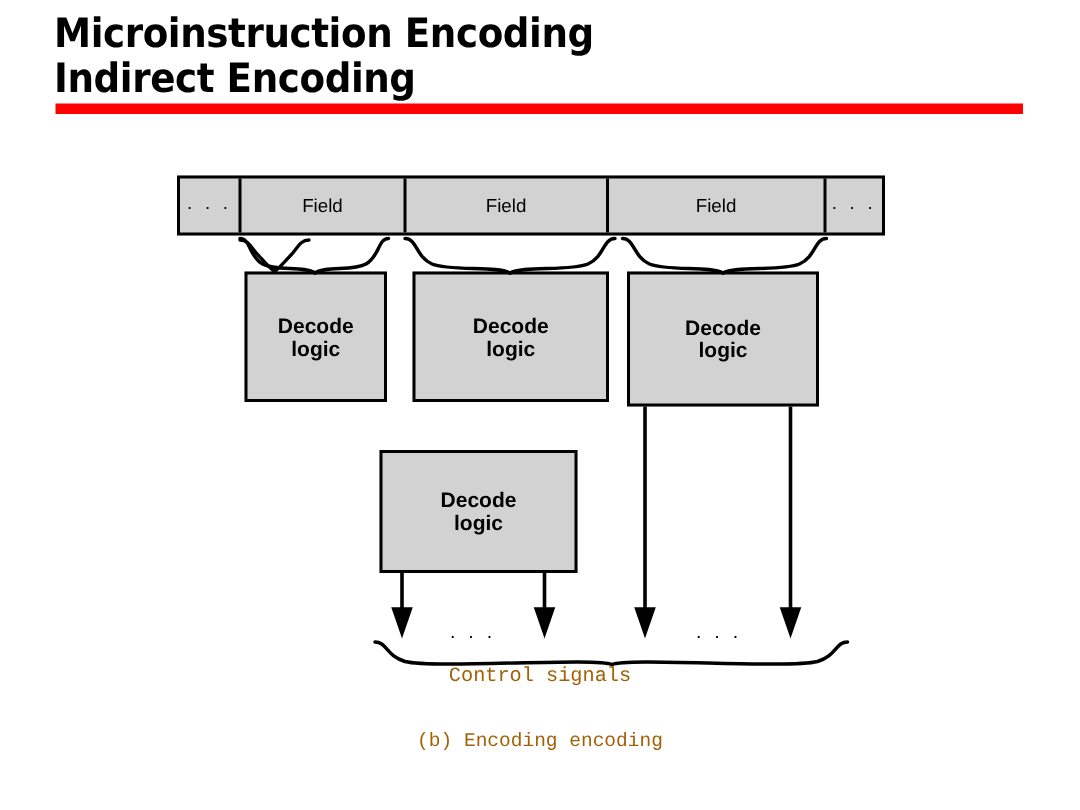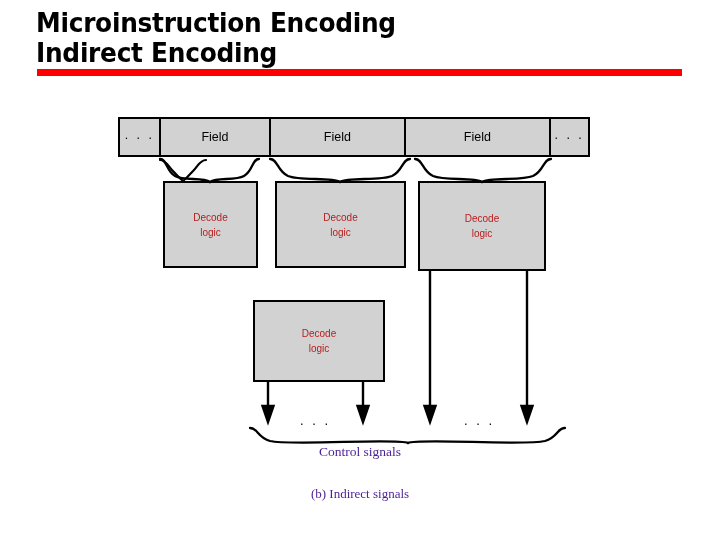--- a/index.html
+++ b/index.html
@@ -61,23 +61,24 @@
     background: #d2d2d2;
     border: 2px solid #000000;
     box-sizing: border-box;
     display: flex;
     align-items: center;
     justify-content: center;
     text-align: center;
   }
   .gbox .lbl {
     font-family: "Liberation Sans", sans-serif;
-    font-size: 10px;
+    font-size: 14px;
     line-height: 15px;
-    color: #b91c1c;
+    color: #000000;
+    font-weight: bold;
   }
   
   #instr-row {
     position: absolute;
     left: 118px;
     top: 117px;
     width: 472px;
     height: 40px;
     border: 2px solid #000000;
     box-sizing: border-box;
@@ -101,22 +102,22 @@
   .cell.c3 { width: 146px; }
   .cell.c4 { width: 38px; }
   
   #dec1 { left: 163px; top: 181px; width: 95px;  height: 87px; }
   #dec2 { left: 275px; top: 181px; width: 131px; height: 87px; }
   #dec3 { left: 418px; top: 181px; width: 128px; height: 90px; }
   #dec4 { left: 253px; top: 300px; width: 132px; height: 82px; }
   
   .capt {
     position: absolute;
-    font-family: Liberation Serif, serif;
-    color: #4c1d95;
+    font-family: Liberation Mono, monospace;
+    color: #a16207;
     white-space: nowrap;
   }
   #control-label {
     left: 0; top: 444px; width: 720px;
     text-align: center;
     font-size: 13.5px;
   }
   #fig-caption {
     left: 0; top: 486px; width: 720px;
     text-align: center;
@@ -224,15 +225,15 @@
       <g fill="none" stroke="#000000" stroke-width="2.3" stroke-linecap="round">
         <path d="M250,428 C258,428 257,437 270,441 C290,446 398,438 408,443"></path>
         <path d="M565,428 C557,428 558,437 545,441 C525,446 418,438 408,443"></path>
       </g>
     </svg>
 
     <div class="dots" style="left:300px; top:413px;">. . .</div>
     <div class="dots" style="left:464px; top:413px;">. . .</div>
 
     <div class="capt" id="control-label">Control signals</div>
-    <div class="capt" id="fig-caption">(b) Indirect signals</div>
+    <div class="capt" id="fig-caption">(b) Encoding encoding</div>
   </div>
 </div>
 
 </body></html>

